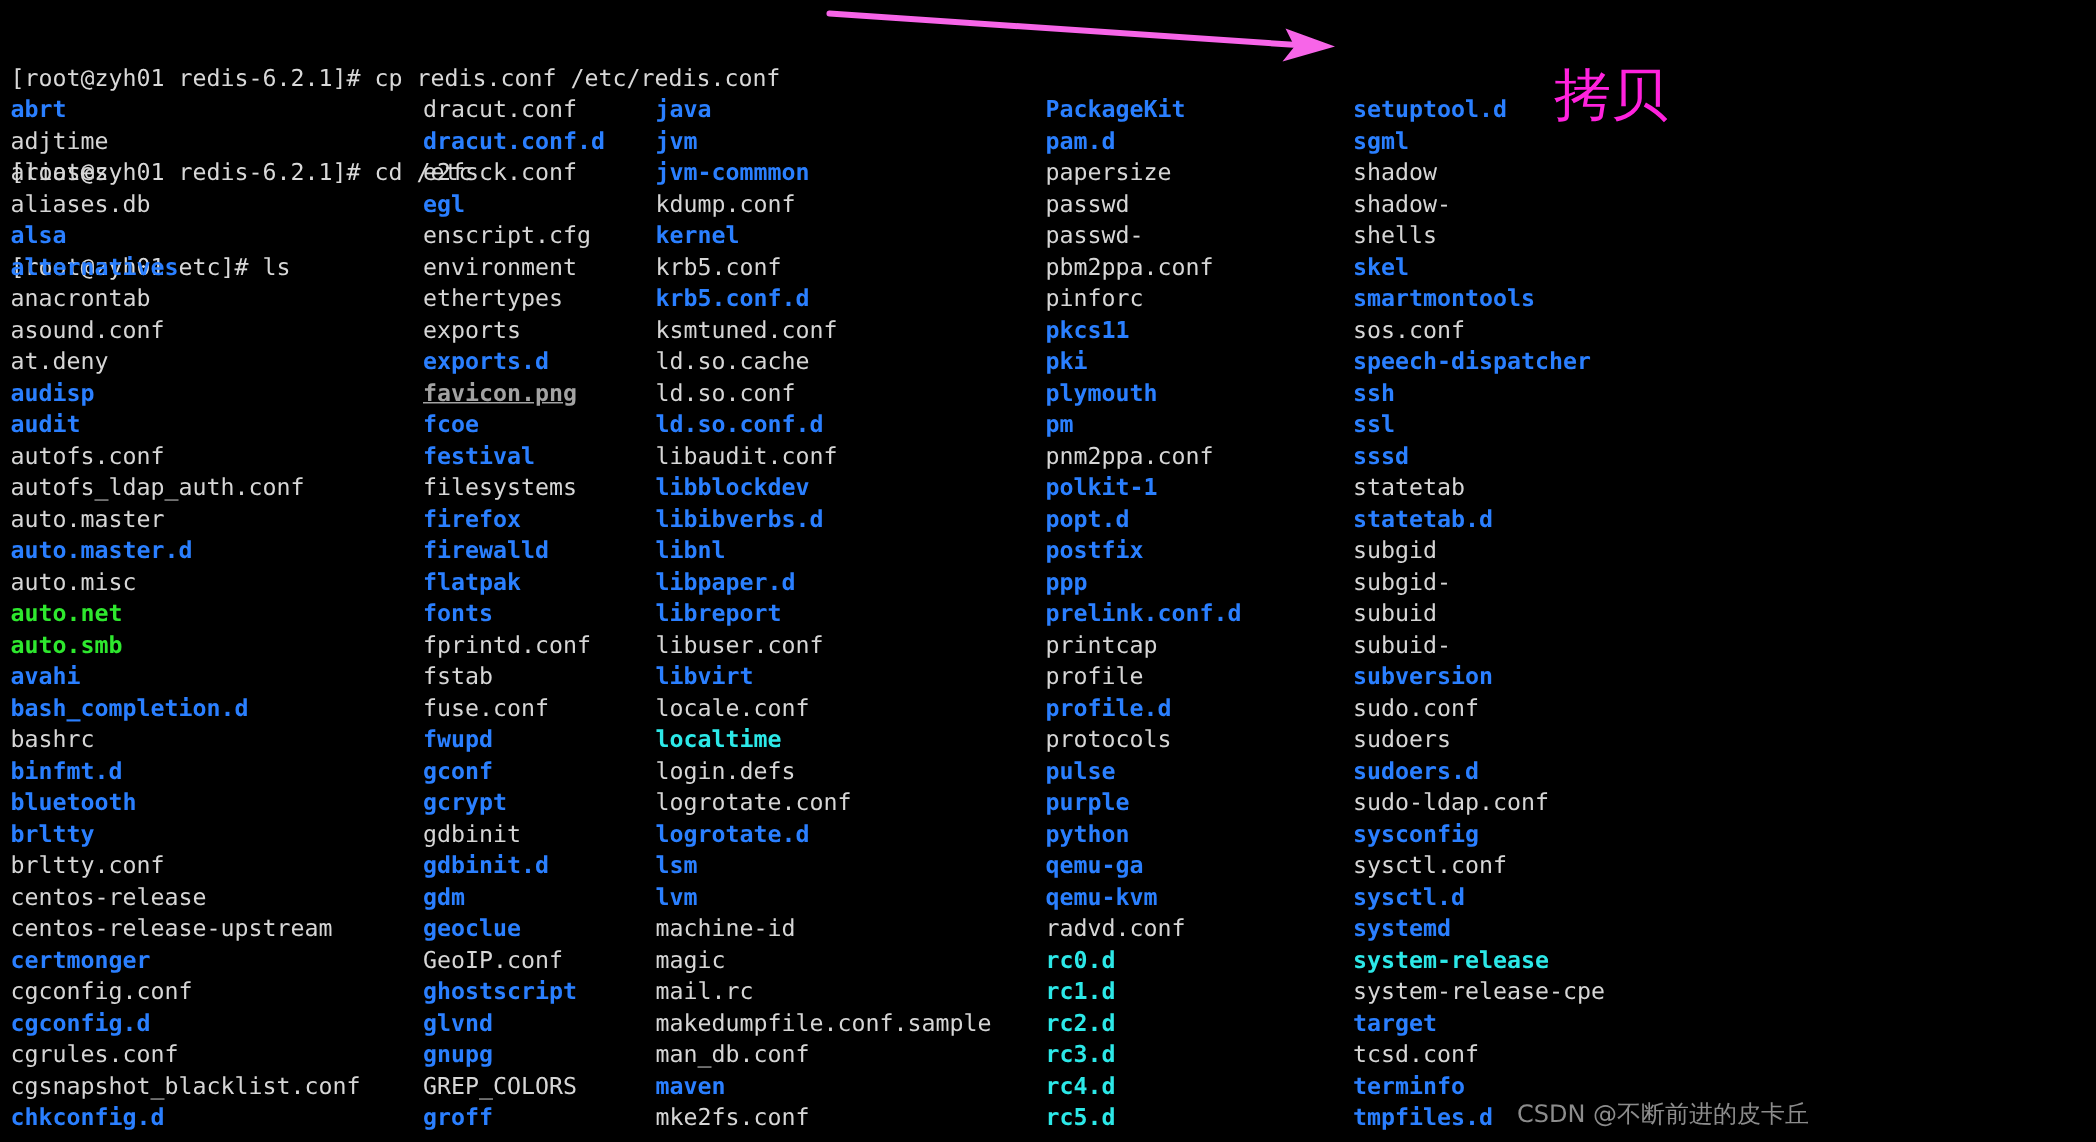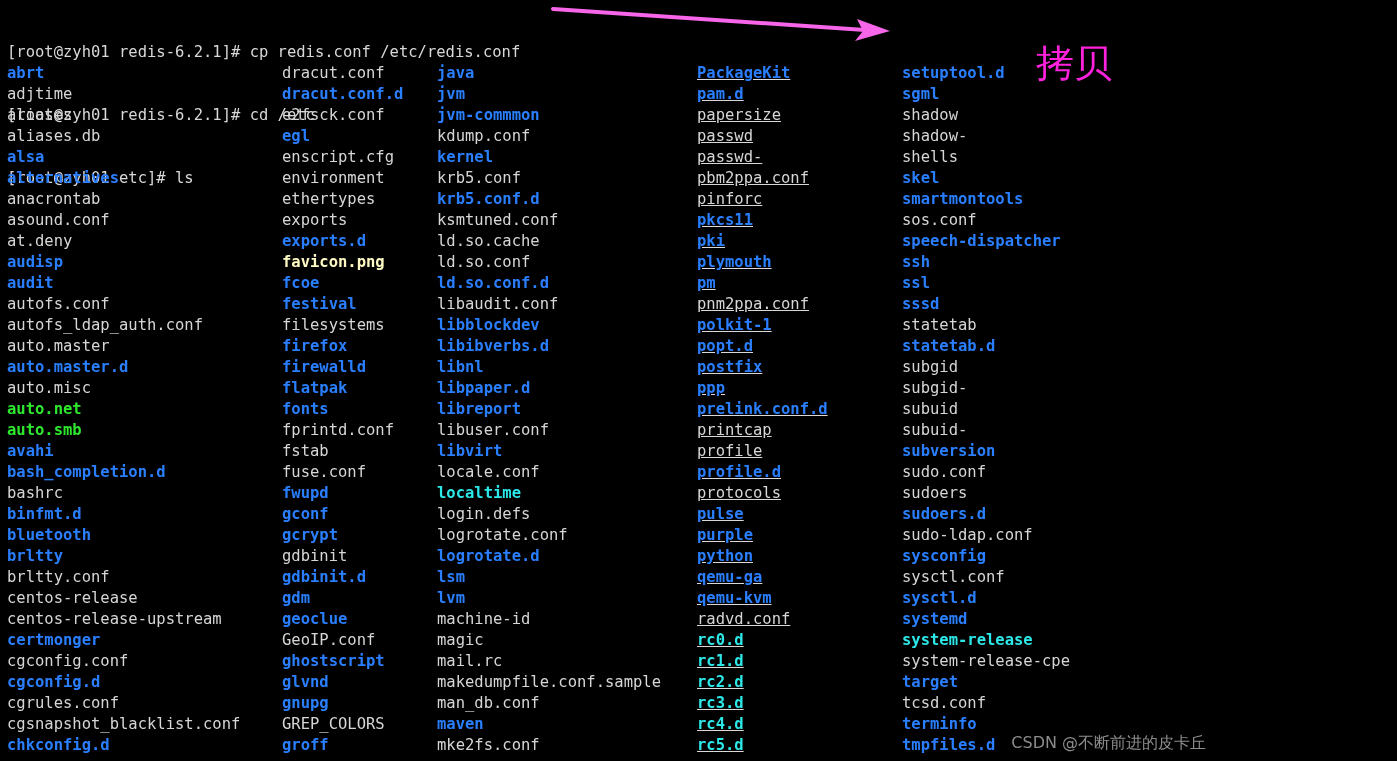--- a/index.html
+++ b/index.html
@@ -49,27 +49,27 @@
   .ls-entry {
     height: 21px;
     line-height: 21px;
     white-space: pre;
     letter-spacing: 0px;
   }
   .t-file { color: #d6d6d6; font-weight: normal; }
   .t-dir  { color: #2a7fff; font-weight: bold; }
   .t-link { color: #2ce8e8; font-weight: bold; }
   .t-exec { color: #2ee82e; font-weight: bold; }
-  .t-img  { color: #fef9c3; font-weight: bold; }
+  .t-img  { color: #a3a3a3; font-weight: bold; text-decoration: underline; }
 
   
   #col0 { left: 7px; }
   #col1 { left: 282px; }
   #col2 { left: 437px; }
-  #col3 { left: 697px; text-decoration: underline; }
+  #col3 { left: 697px; }
   #col4 { left: 874px; margin-left: 28px; }
 
   
   #arrow-annotation {
     position: absolute;
     left: 545px;
     top: -2px;
     width: 350px;
     height: 50px;
     pointer-events: none;

